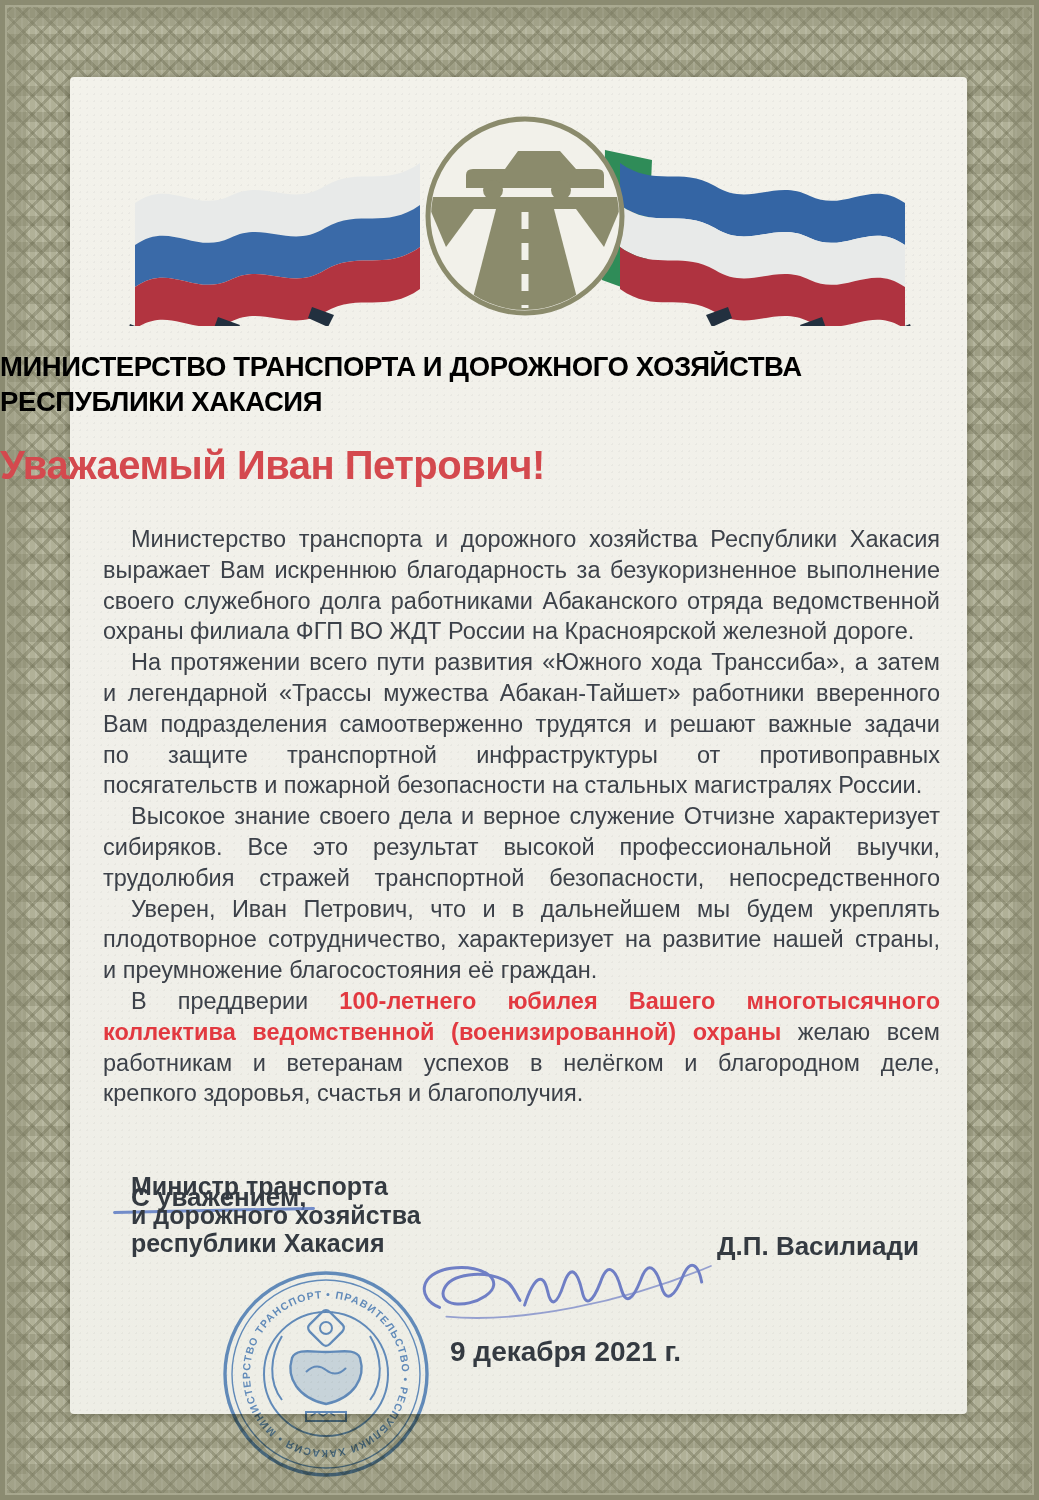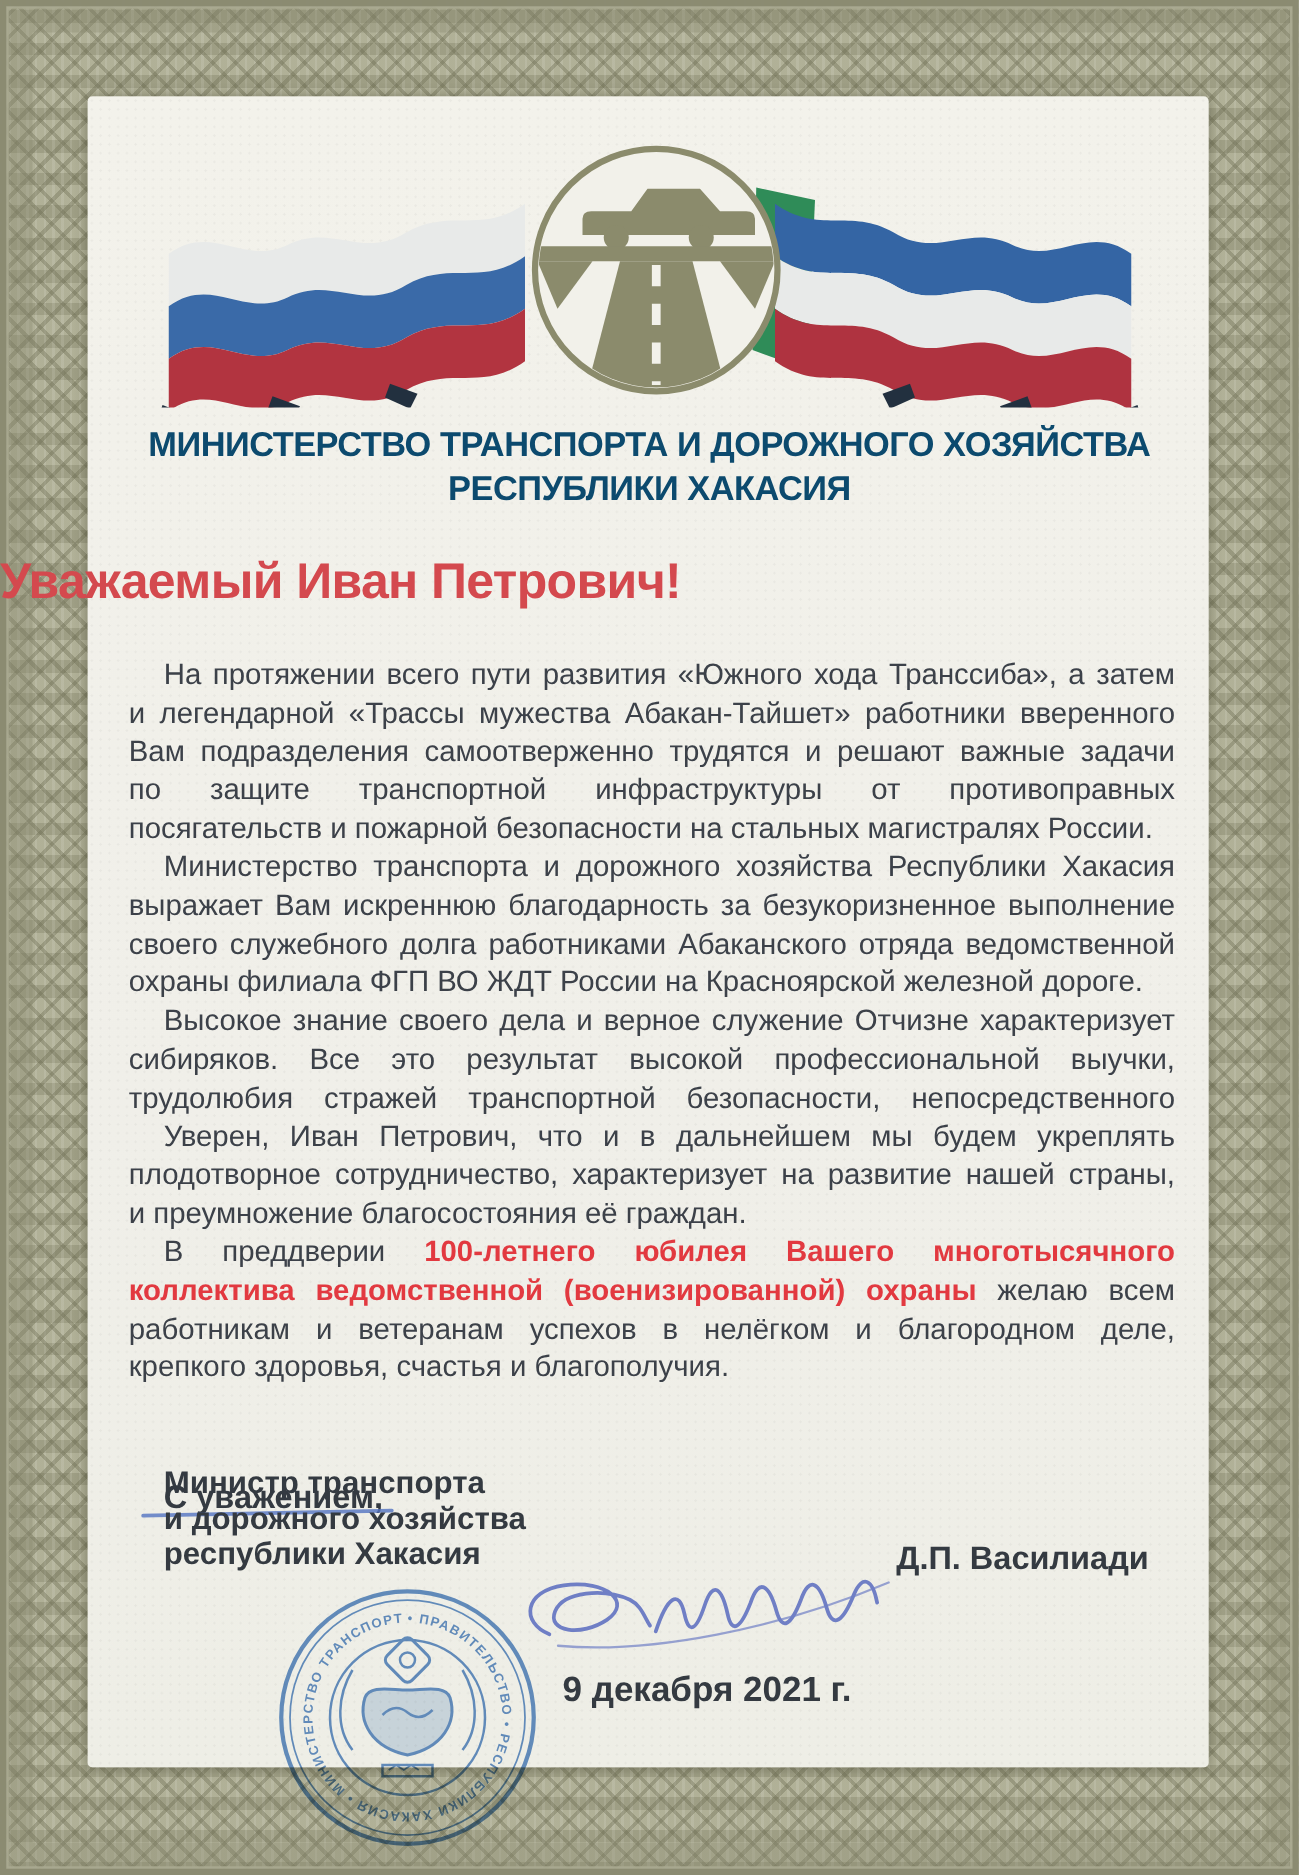--- a/index.html
+++ b/index.html
@@ -28,22 +28,22 @@
       linear-gradient(180deg,#f3f2eb 0%, #f0efe9 60%, #eeeee6 100%);
     background-size:7px 7px, 100% 100%;
     border-radius:4px;
     box-shadow:0 0 9px rgba(60,60,40,.45);
   }
   .abs{position:absolute;}
   
   #header-art{left:100px; top:108px; width:840px; height:218px;}
   
   .org-title{
-    left:0; right:0; top:338px; text-align:center;
-    color:#0c4a6e; font-weight:700; font-size:27.5px; line-height:35px; letter-spacing:-0.4px;
+    left:0; right:0; top:349px; text-align:left;
+    color:#000000; font-weight:700; font-size:27.5px; line-height:35px; letter-spacing:-0.4px;
   }
   
   .salutation{
     left:0; right:0; top:443px; text-align:left;
     color:#d4494e; font-weight:700; font-size:40px; letter-spacing:-0.5px;
   }
   
   .letter-body{
     left:103px; top:524px; width:837px;
     color:#3c4149; font-size:23.5px; line-height:30.8px;
@@ -123,31 +123,31 @@
 
   <div class="org-title abs">
     <div>МИНИСТЕРСТВО ТРАНСПОРТА И ДОРОЖНОГО ХОЗЯЙСТВА</div>
     <div>РЕСПУБЛИКИ ХАКАСИЯ</div>
   </div>
 
   <div class="salutation abs">Уважаемый Иван Петрович!</div>
 
   <div class="letter-body abs">
       <div class="para">
+        <div class="line first"><span>Министерство транспорта и дорожного хозяйства Республики Хакасия</span></div>
+        <div class="line"><span>выражает Вам искреннюю благодарность за безукоризненное выполнение</span></div>
+        <div class="line"><span>своего служебного долга работниками Абаканского отряда ведомственной</span></div>
+        <div class="line last"><span>охраны филиала ФГП ВО ЖДТ России на Красноярской железной дороге.</span></div>
+      </div>
+      <div class="para">
         <div class="line first"><span>На протяжении всего пути развития «Южного хода Транссиба», а затем</span></div>
         <div class="line"><span>и легендарной «Трассы мужества Абакан-Тайшет» работники вверенного</span></div>
         <div class="line"><span>Вам подразделения самоотверженно трудятся и решают важные задачи</span></div>
         <div class="line"><span>по защите транспортной инфраструктуры от противоправных</span></div>
         <div class="line last"><span>посягательств и пожарной безопасности на стальных магистралях России.</span></div>
-      </div>
-      <div class="para">
-        <div class="line first"><span>Министерство транспорта и дорожного хозяйства Республики Хакасия</span></div>
-        <div class="line"><span>выражает Вам искреннюю благодарность за безукоризненное выполнение</span></div>
-        <div class="line"><span>своего служебного долга работниками Абаканского отряда ведомственной</span></div>
-        <div class="line last"><span>охраны филиала ФГП ВО ЖДТ России на Красноярской железной дороге.</span></div>
       </div>
       <div class="para">
         <div class="line first"><span>Высокое знание своего дела и верное служение Отчизне характеризует</span></div>
         <div class="line"><span>сибиряков. Все это результат высокой профессиональной выучки,</span></div>
         <div class="line"><span>трудолюбия стражей транспортной безопасности, непосредственного</span></div>
       </div>
       <div class="para">
         <div class="line first"><span>Уверен, Иван Петрович, что и в дальнейшем мы будем укреплять</span></div>
         <div class="line"><span>плодотворное сотрудничество, характеризует на развитие нашей страны,</span></div>
         <div class="line last"><span>и преумножение благосостояния её граждан.</span></div>

